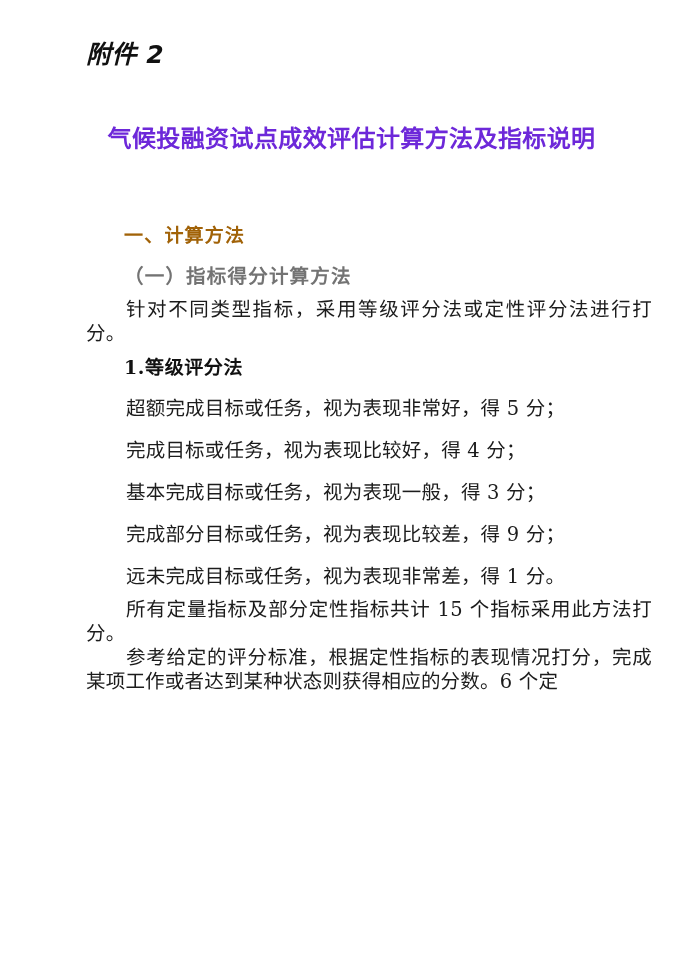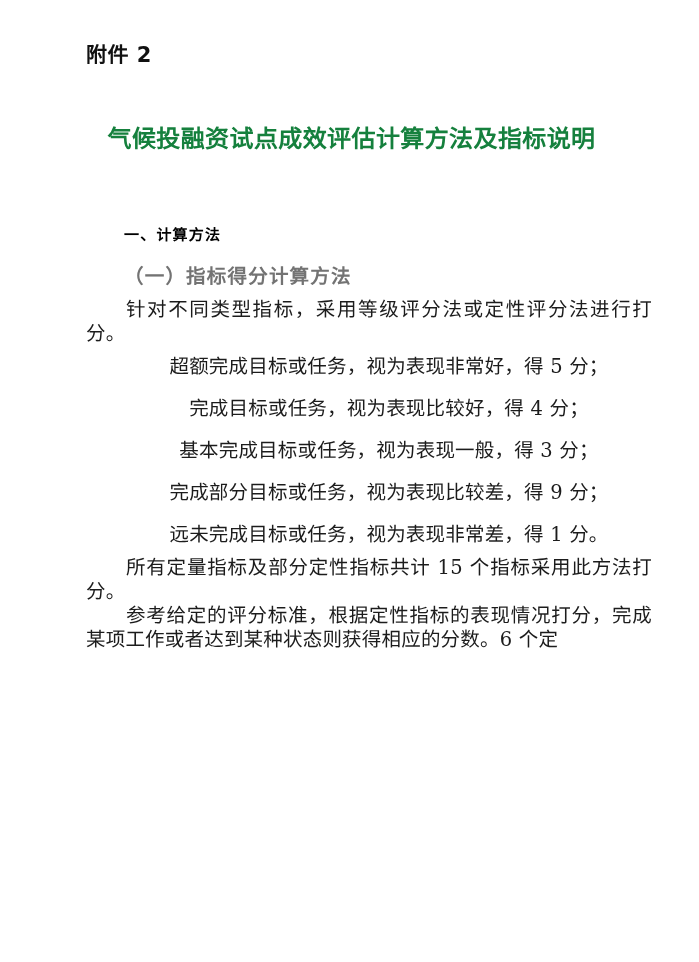--- a/index.html
+++ b/index.html
@@ -25,58 +25,59 @@
     box-sizing: border-box;
   }
 
   
   .attach-label {
     position: absolute;
     left: 86px;
     top: 40px;
     font-family: "DejaVu Sans", "Liberation Sans", sans-serif;
     font-weight: bold;
-    font-size: 21px;
+    font-size: 25px;
     line-height: 30px;
     letter-spacing: 0.5px;
     color: #111111;
     white-space: pre;
+    font-style: italic;
   }
 
   
   .doc-title {
     position: absolute;
     left: 4px;
     right: 0;
     top: 122px;
     text-align: center;
     font-family: "DejaVu Sans", "Liberation Sans", sans-serif;
     font-weight: bold;
     font-size: 24px;
     line-height: 34px;
     letter-spacing: 0.4px;
-    color: #15803d;
+    color: #6d28d9;
   }
 
   
   .body-flow {
     position: absolute;
     left: 86px;
     top: 214px;
     width: 566px;
   }
 
   .h1-heading {
     font-family: "DejaVu Sans", "Liberation Sans", sans-serif;
     font-weight: bold;
-    font-size: 15px;
+    font-size: 19px;
     line-height: 42px;
     letter-spacing: 1.2px;
     text-indent: 38px;
-    color: #000000;
+    color: #a16207;
     margin: 0;
   }
 
   .h2-heading {
     font-family: "DejaVu Serif", "Liberation Serif", serif;
     font-weight: bold;
     font-size: 19.5px;
     line-height: 42px;
     letter-spacing: 1.2px;
     text-indent: 38px;
@@ -112,40 +113,40 @@
   .para-grade {
     font-family: "DejaVu Serif", "Liberation Serif", serif;
     font-weight: normal;
     font-size: 19.5px;
     line-height: 42px;
     letter-spacing: 0.2px;
     text-indent: 40px;
     color: #1c1c1c;
     margin: 0;
     white-space: nowrap;
-    text-align: center;
   }
 </style>
 </head>
 <body>
 
 <div class="page">
 
   <div class="attach-label">附件 2</div>
 
   <div class="doc-title">气候投融资试点成效评估计算方法及指标说明</div>
 
   <div class="body-flow">
 
     <p class="h1-heading">一、计算方法</p>
 
     <p class="h2-heading">（一）指标得分计算方法</p>
 
     <p class="para">针对不同类型指标，采用等级评分法或定性评分法进行打分。</p>
 
+    <p class="h3-heading">1.等级评分法</p>
 
 
     <p class="para-grade">超额完成目标或任务，视为表现非常好，得 5 分；</p>
 
     <p class="para-grade">完成目标或任务，视为表现比较好，得 4 分；</p>
 
     <p class="para-grade">基本完成目标或任务，视为表现一般，得 3 分；</p>
 
     <p class="para-grade">完成部分目标或任务，视为表现比较差，得 9 分；</p>
 

